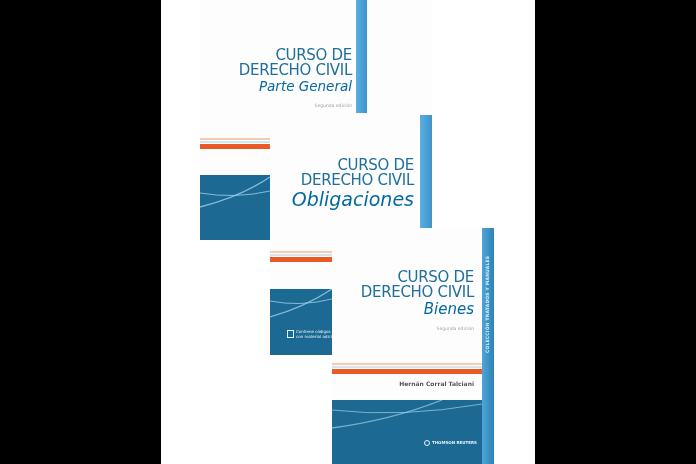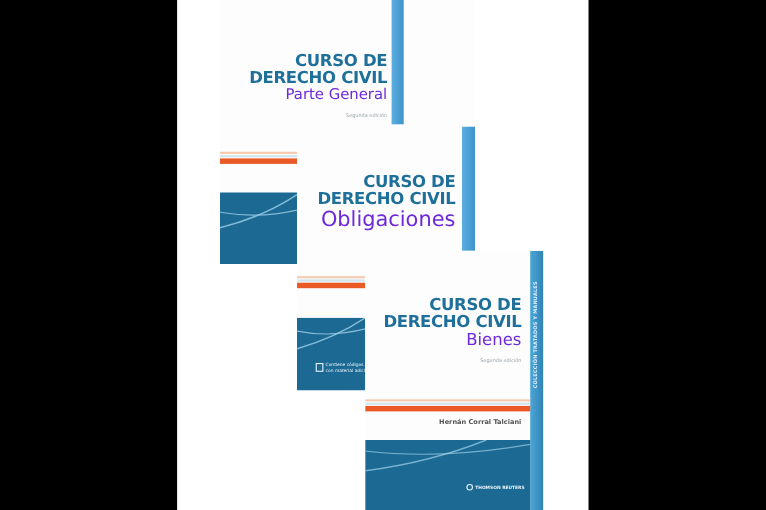--- a/index.html
+++ b/index.html
@@ -1,21 +1,21 @@
 <!DOCTYPE html>
 <html><head>
 <meta charset="utf-8">
 <style>
   html,body{margin:0;padding:0;}
   body{width:696px;height:464px;overflow:hidden;background:#000;position:relative;font-family:"DejaVu Sans","Liberation Sans",sans-serif;}
   .panel{position:absolute;left:161px;top:0;width:374px;height:464px;background:#fff;}
   .book{position:absolute;background:#fdfdfd;overflow:hidden;}
   .spine-blue{position:absolute;background:linear-gradient(90deg,#5aaee0,#3f93c9);}
-  .title{position:absolute;text-align:right;color:#1e6f9a;font-weight:bold;line-height:1.02;letter-spacing:-0.3px;}
-  .subtitle{position:absolute;text-align:left;color:#6d28d9;font-weight:normal;}
+  .title{position:absolute;text-align:right;color:#1e6f9a;font-weight:normal;line-height:1.02;letter-spacing:-0.3px;}
+  .subtitle{position:absolute;text-align:left;color:#0369a1;font-weight:normal;font-style:italic;}
   .edition{position:absolute;text-align:right;color:#9aa3a8;font-size:4.5px;}
   .stripes{position:absolute;}
   .stripes .s1{height:2px;background:#f6cbb0;}
   .stripes .s2{height:2px;background:#cfe6ef;margin-top:1px;}
   .stripes .s3{height:5px;background:#ea5a26;margin-top:1px;}
   .band{position:absolute;background:#1c6a93;overflow:hidden;}
   .band svg{position:absolute;left:0;top:0;}
   .author{position:absolute;text-align:right;color:#555;font-size:6px;font-weight:bold;}
   .collection{position:absolute;color:#dcefff;font-size:4.5px;font-weight:bold;transform:rotate(-90deg);transform-origin:left top;white-space:nowrap;letter-spacing:0.2px;}
   .publisher{position:absolute;color:#e8f3fa;font-size:4px;font-weight:bold;white-space:nowrap;}

